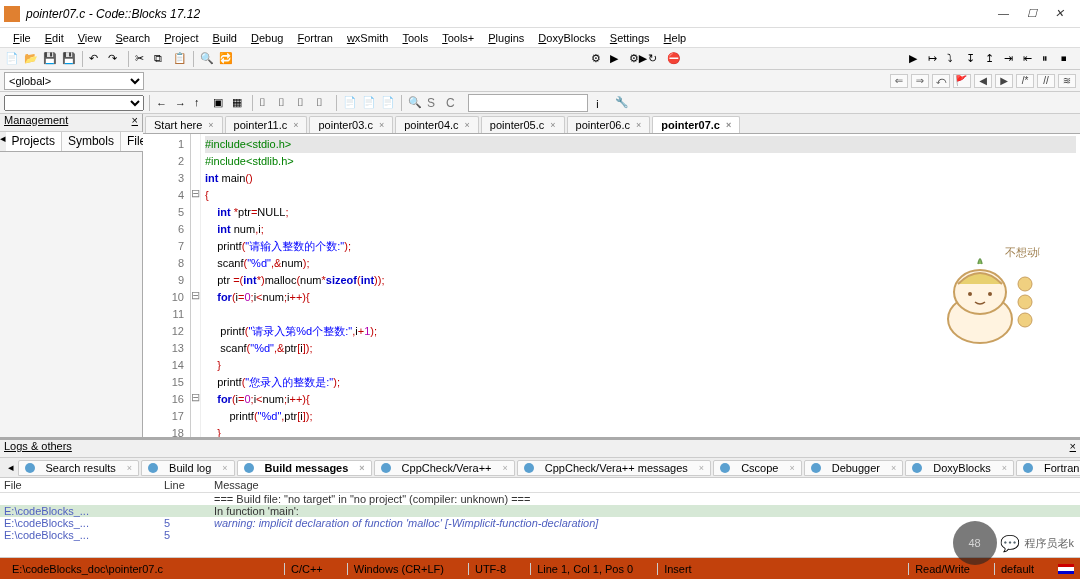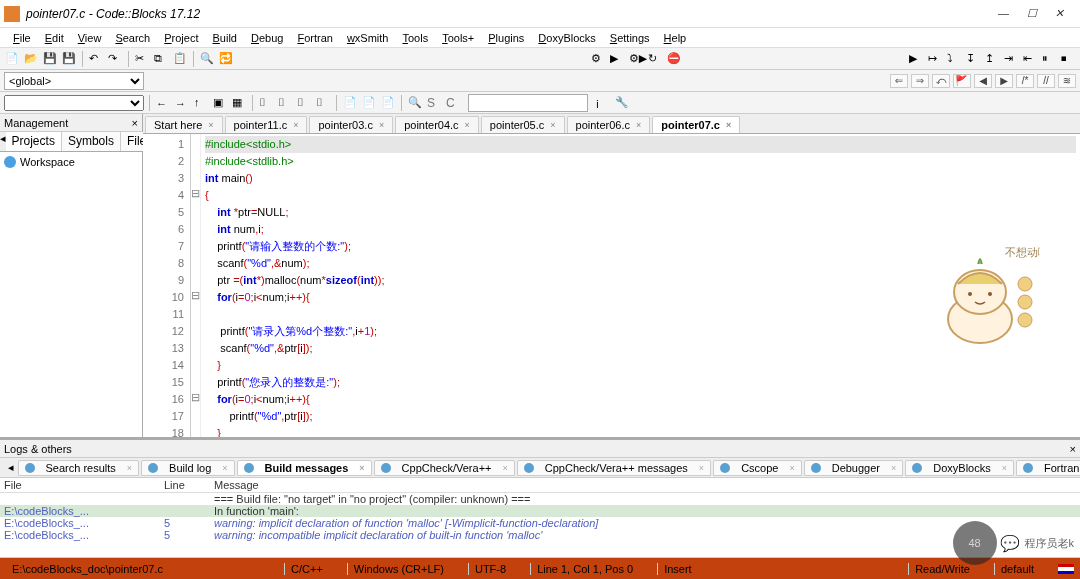--- a/index.html
+++ b/index.html
@@ -12,21 +12,21 @@
 .menubar span { padding:0 7px; cursor:default; }
 .menubar span u { text-decoration:underline; }
 .toolbar { height:22px; background:#f4f4f4; border-bottom:1px solid #ccc; display:flex; align-items:center; padding:0 4px; gap:3px; }
 .toolbar .tb { width:16px; height:16px; border:1px solid transparent; display:inline-block; }
 .toolbar .sep { width:1px; height:16px; background:#bbb; margin:0 2px; }
 .toolbar.row2 { justify-content:flex-start; }
 .scope { height:22px; background:#f4f4f4; border-bottom:1px solid #ccc; display:flex; align-items:center; padding:0 4px; }
 .scope select { height:18px; font-size:11px; background:#fff; border:1px solid #aaa; }
 .mid { flex:1; display:flex; overflow:hidden; }
 .mgmt { width:143px; background:#f4f4f4; border-right:1px solid #aaa; display:flex; flex-direction:column; }
-.panelhdr { height:18px; background:#f0f0f0; border-bottom:1px solid #ccc; padding:0 4px; display:flex; align-items:center; justify-content:space-between; font-size:11px; }
+.panelhdr { height:18px; background:#f0f0f0; border-bottom:1px solid #ccc; padding:0 4px; display:flex; justify-content:space-between; font-size:11px;text-decoration:underline; }
 .panelhdr .x { cursor:pointer; }
 .mgmt-tabs { height:20px; display:flex; border-bottom:1px solid #aaa; background:#eee; }
 .mgmt-tabs .mt { padding:2px 6px; border-right:1px solid #ccc; font-size:12px; background:#fafafa; }
 .mgmt-tabs .mt.active { background:#fff; }
 .mgmt-tabs .scroll { width:14px; text-align:center; }
 .mgmt-body { flex:1; background:#fff; padding:4px; }
 .mgmt-body .ws { display:flex; align-items:center; gap:4px; }
 .mgmt-body .wsico { width:12px; height:12px; border-radius:50%; background:#4aa0e0; }
 .editor-area { flex:1; display:flex; flex-direction:column; background:#fff; }
 .filetabs { height:20px; background:#eee; display:flex; align-items:flex-end; border-bottom:1px solid #aaa; padding-left:2px; }
@@ -178,26 +178,20 @@
       <span>Management</span>
       <span class="x">×</span>
     </div>
     <div class="mgmt-tabs">
       <div class="scroll">◂</div>
       <div class="mt active">Projects</div>
       <div class="mt">Symbols</div>
       <div class="mt">Files</div>
       <div class="scroll">▸</div>
     </div>
-    <div class="mgmt-body">
-      <div class="ws">
-        <span class="wsico"></span>
-        <span>Workspace</span>
-      </div>
-    </div>
   </div>
 
   <div class="editor-area">
     <div class="filetabs" id="filetabs">
         <div class="ft">
           <span>Start here</span>
           <span class="cx">×</span>
         </div>
         <div class="ft">
           <span>pointer11.c</span>
@@ -360,21 +354,20 @@
           <div class="c3" style="font-style:normal;color:#333">In function 'main':</div>
         </div>
         <div class="logrow">
           <div class="c1">E:\codeBlocks_...</div>
           <div class="c2">5</div>
           <div class="c3" style="">warning: implicit declaration of function 'malloc' [-Wimplicit-function-declaration]</div>
         </div>
         <div class="logrow">
           <div class="c1">E:\codeBlocks_...</div>
           <div class="c2">5</div>
-          <div class="c3" style="">warning: incompatible implicit declaration of built-in function 'malloc'</div>
         </div>
       </div>
   </div>
 </div>
 
 <div class="status">
   <div class="seg">E:\codeBlocks_doc\pointer07.c</div>
   <div class="seg">C/C++</div>
   <div class="seg">Windows (CR+LF)</div>
   <div class="seg">UTF-8</div>

